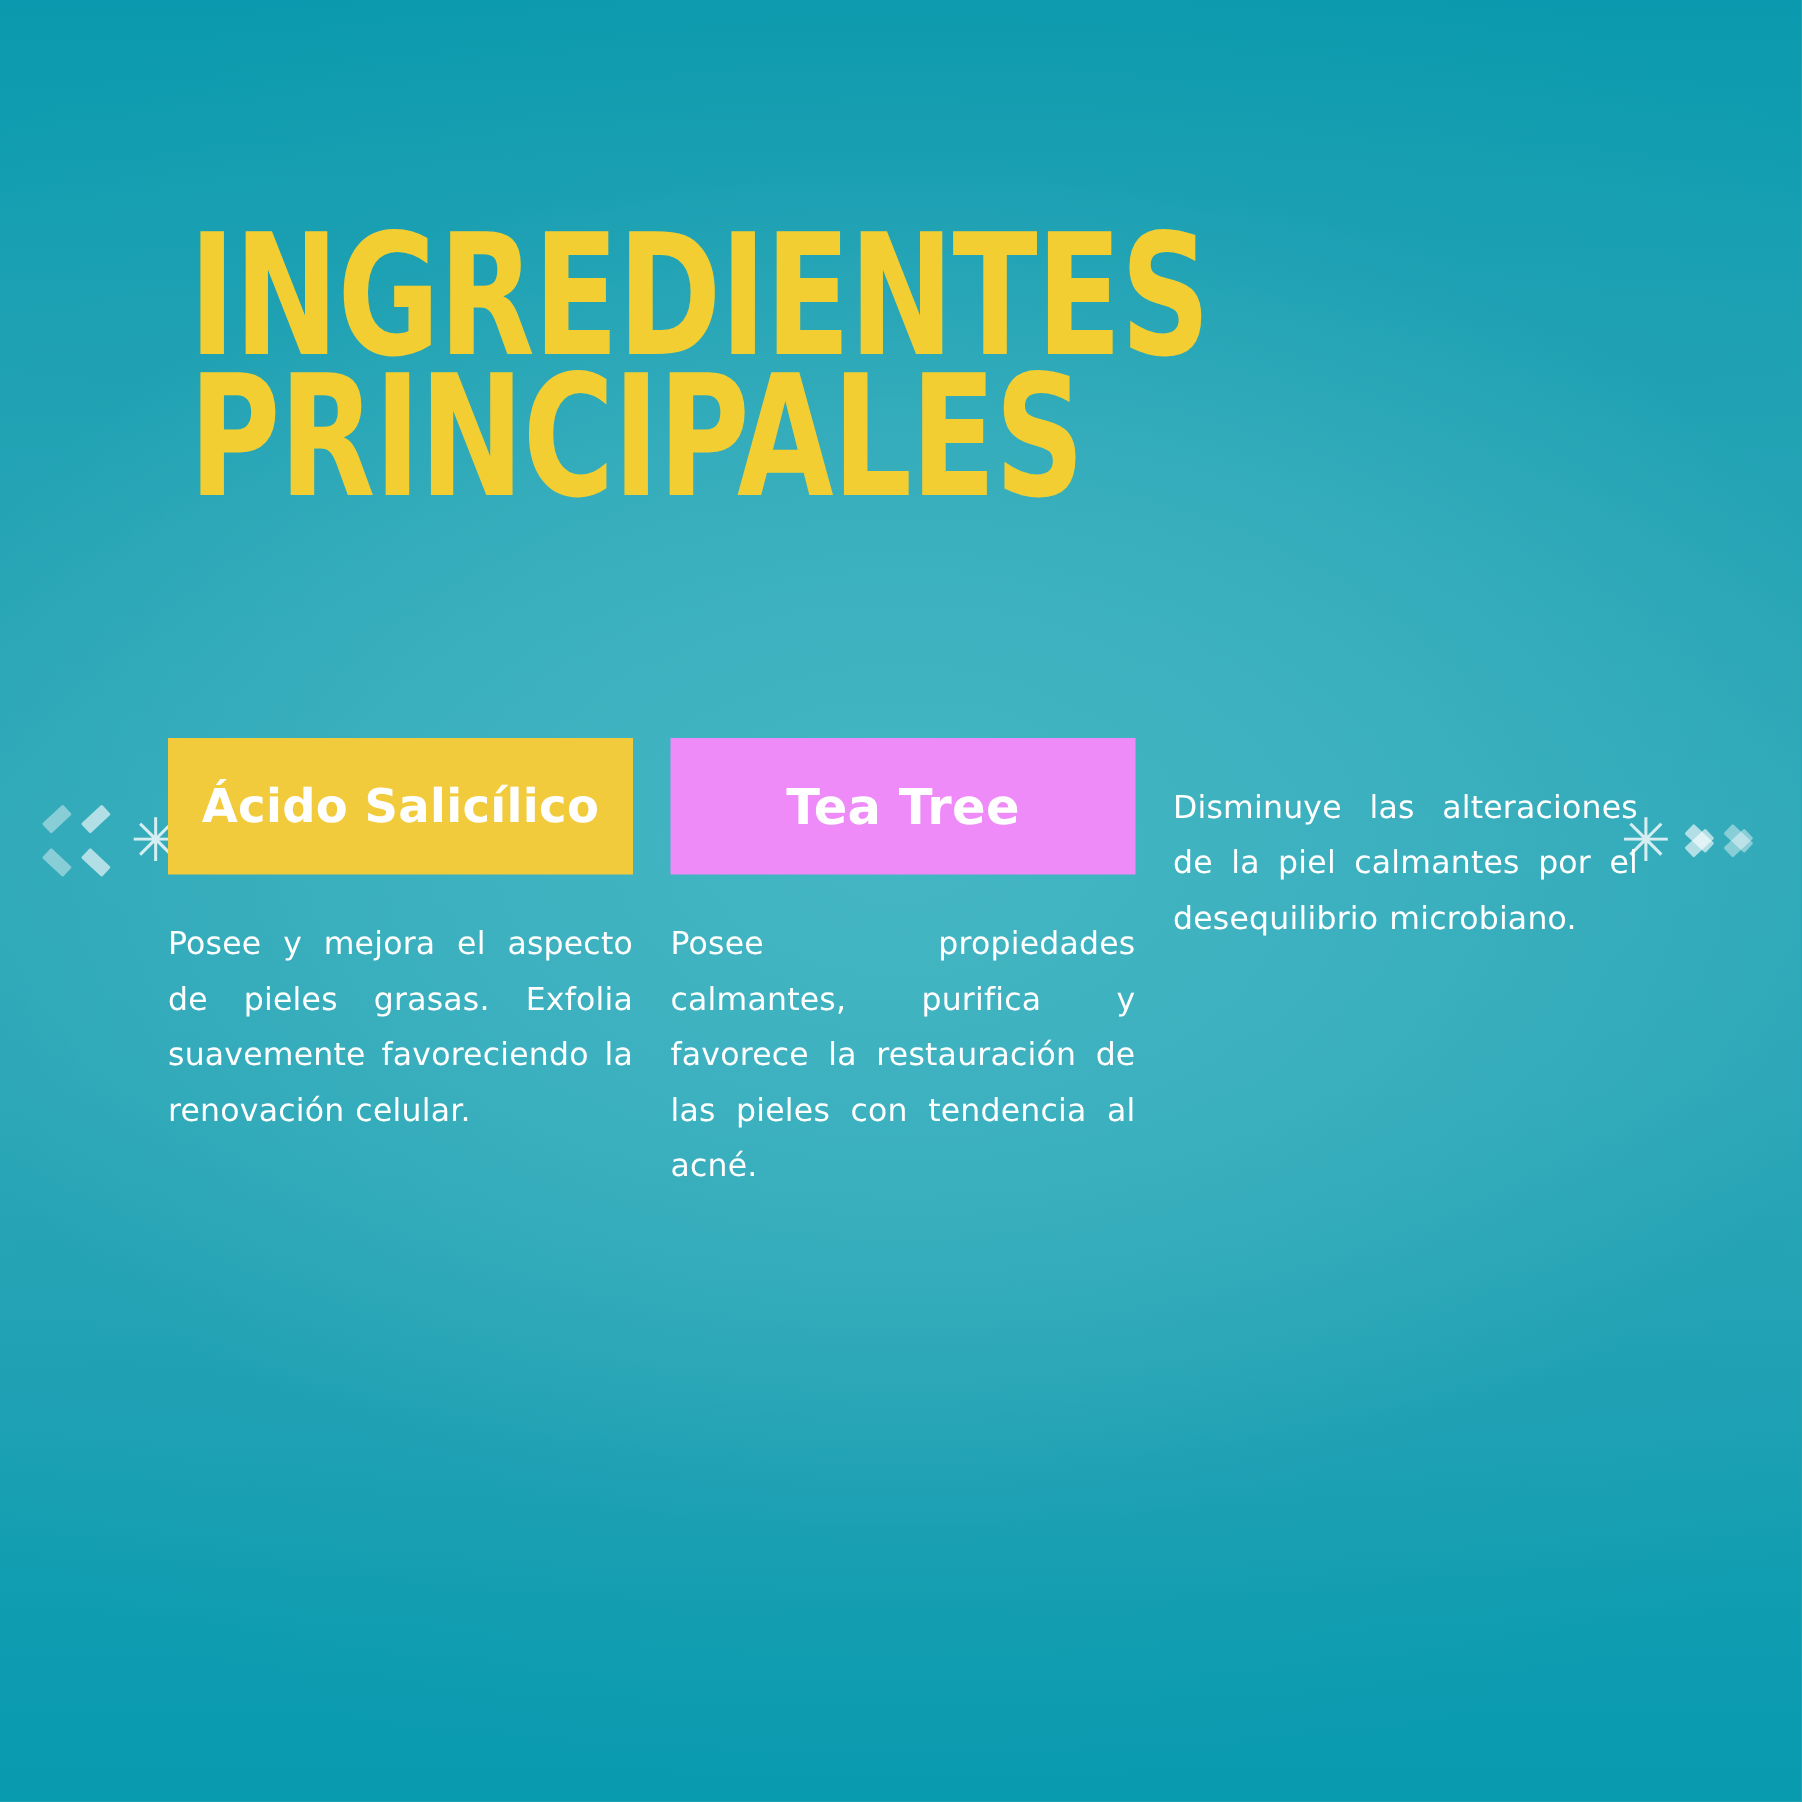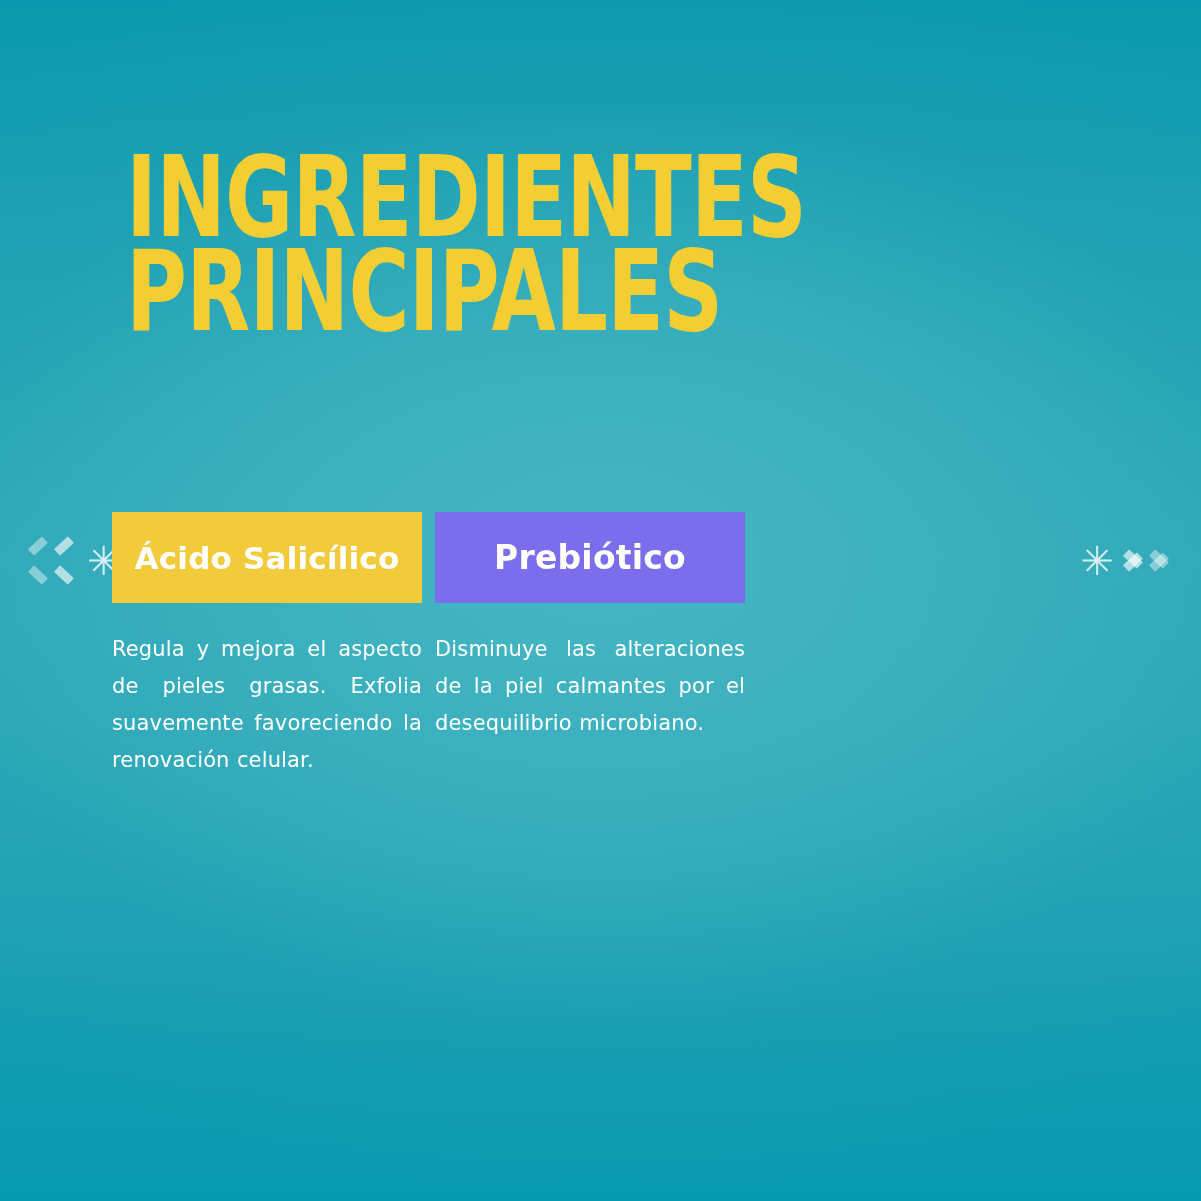--- a/index.html
+++ b/index.html
@@ -110,24 +110,24 @@
     font-size: 40px;
     line-height: 30px;
     font-weight: 700;
     user-select: none;
   }
 
   
   .columns {
     position: absolute;
     left: 112px;
-    top: 512px;
+    top: 492px;
     width: 977px;
     display: flex;
-    gap: 13px;
+    gap: 25px;
   }
   .column {
     width: 310px;
     flex: 0 0 310px;
   }
 
   .card {
     height: 91px;
     display: flex;
     align-items: center;
@@ -183,25 +183,28 @@
       <span class="chev chev-r"></span>
     </span>
   </div>
 
   <div class="columns">
 
     <div class="column">
       <div class="card card-sm" style="background:#F2CB3D">
         <span class="card-title">Ácido Salicílico</span>
       </div>
-      <p class="body-text">Regula y mejora el aspecto de pieles grasas. Exfolia suavemente favoreciendo la renovación celular.</p>
+      <p class="body-text">Posee y mejora el aspecto de pieles grasas. Exfolia suavemente favoreciendo la renovación celular.</p>
     </div>
 
-
     <div class="column">
-      <div class="card" style="background:#7B6DEC">
-        <span class="card-title">Prebiótico</span>
+      <div class="card" style="background:#EE8BF8">
+        <span class="card-title">Tea Tree</span>
       </div>
+      <p class="body-text">Posee propiedades calmantes, purifica y favorece la restauración de las pieles con tendencia al acné.</p>
+    </div>
+
+    <div class="column">
       <p class="body-text">Disminuye las alteraciones de la piel calmantes por el desequilibrio microbiano.</p>
     </div>
 
   </div>
 </div>
 
 </body></html>

